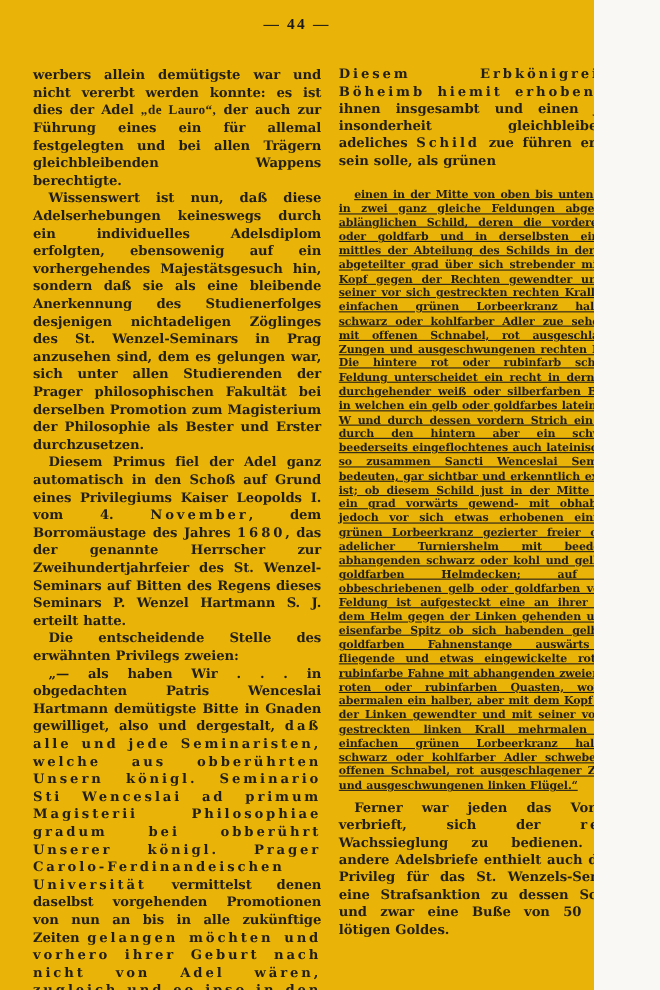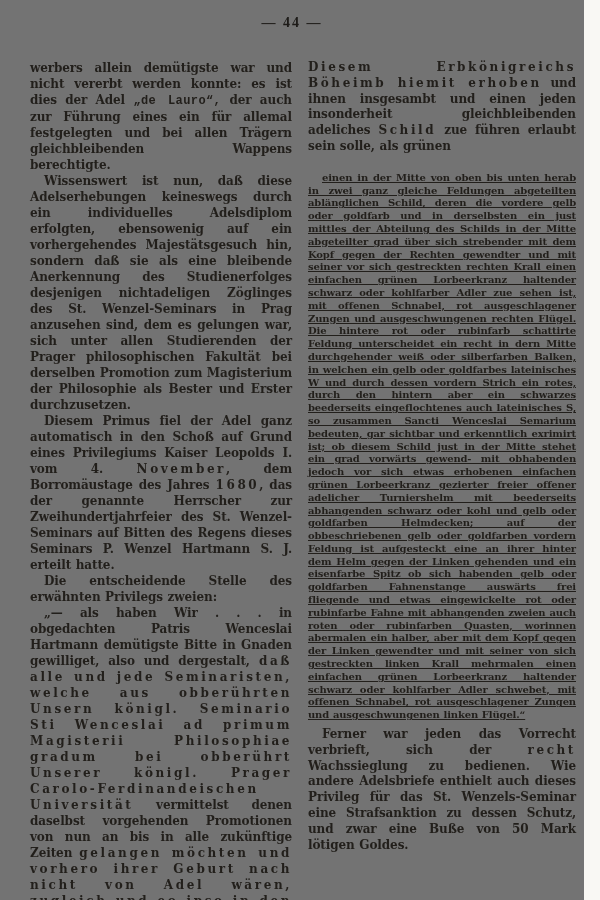--- a/index.html
+++ b/index.html
@@ -2,23 +2,23 @@
 <html lang="de"><head>
 <meta charset="utf-8">
 <style>
   html, body {
     margin: 0;
     padding: 0;
     background: #f9f8f4;
   }
   .page {
     position: relative;
-    width: 584px;
+    width: 540px;
     height: 900px;
-    background: #737373;
+    background: #eab308;
     color: #221f1b;
     font-family: "DejaVu Serif", serif;
     overflow: hidden;
   }
   .page-header {
     position: absolute;
     top: 15px;
     left: 0;
     width: 100%;
     text-align: center;
@@ -62,21 +62,21 @@
     font-size: 10px;
     line-height: 12.8px;
     margin-top: 17px;
     margin-bottom: 5px;
     letter-spacing: -0.15px;
     text-decoration: underline;
   }
   .para.gap { margin-top: 14px; }
   .seg-g { letter-spacing: 2.6px; }
   .seg-b {
-    font-family: Liberation Mono, monospace;
+    font-family: Liberation Serif, serif;
     font-weight: 700;
     letter-spacing: 0.4px;
   }
 </style>
 </head>
 <body>
 
 <div class="page">
   <div class="page-header">— 44 —</div>
   <div class="columns">

